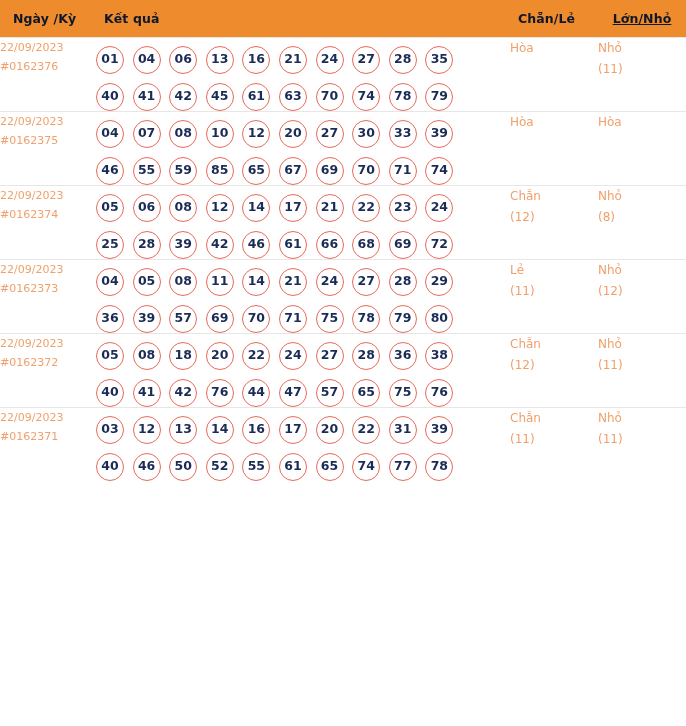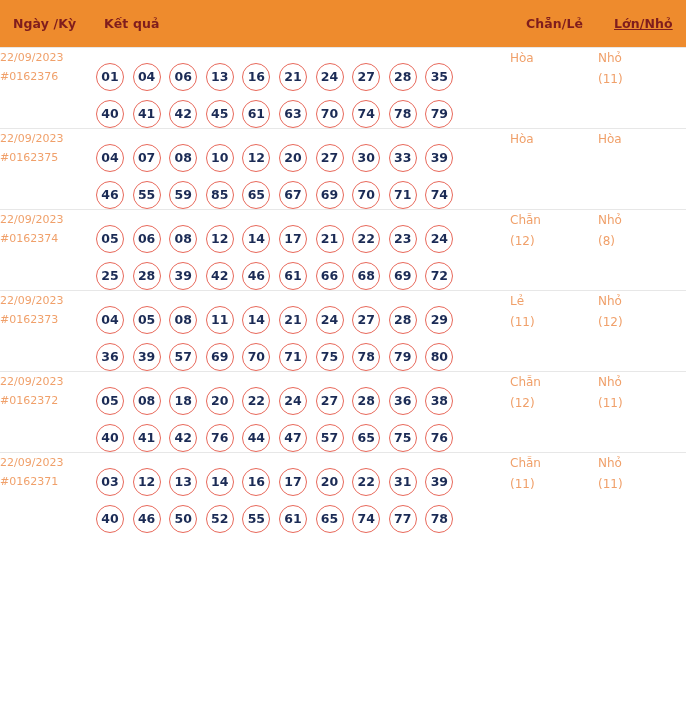--- a/index.html
+++ b/index.html
@@ -20,25 +20,25 @@
     border-collapse: collapse;
     table-layout: fixed;
   }
 
   
   .table-head tr {
     height: 37px;
   }
   .table-head th {
     background: #ee8b2d;
-    color: #7f1d1d;
+    color: #0f172a;
     font-size: 12.5px;
     font-weight: bold;
     text-align: left;
-    padding: 16px;
+    padding: 8px;
     vertical-align: middle;
     letter-spacing: .1px;
     white-space: nowrap;
   }
   .th-date     { width: 96px;  padding-left: 13px !important; }
   .th-result   { width: 414px; padding-left: 8px !important;  }
   .th-parity   { width: 88px;  text-align: left; }
   .th-bigsmall { width: 88px;  text-align: center !important; text-decoration: underline; }
 
   
@@ -60,21 +60,21 @@
   .cell-date .date-line,
   .cell-date .issue-line { display: block; }
 
   .cell-result {
     padding: 8px 0 10px 6px;
   }
   .ball-row {
     display: flex;
     flex-direction: row;
     gap: 8.6px;
-    margin-top: 15px;
+    margin-top: 8px;
   }
   .ball-row + .ball-row { margin-top: 9px; }
 
   .ball {
     width: 28px;
     height: 28px;
     min-width: 28px;
     border: 1.5px solid #e8695b;
     border-radius: 50%;
     background: #ffffff;

